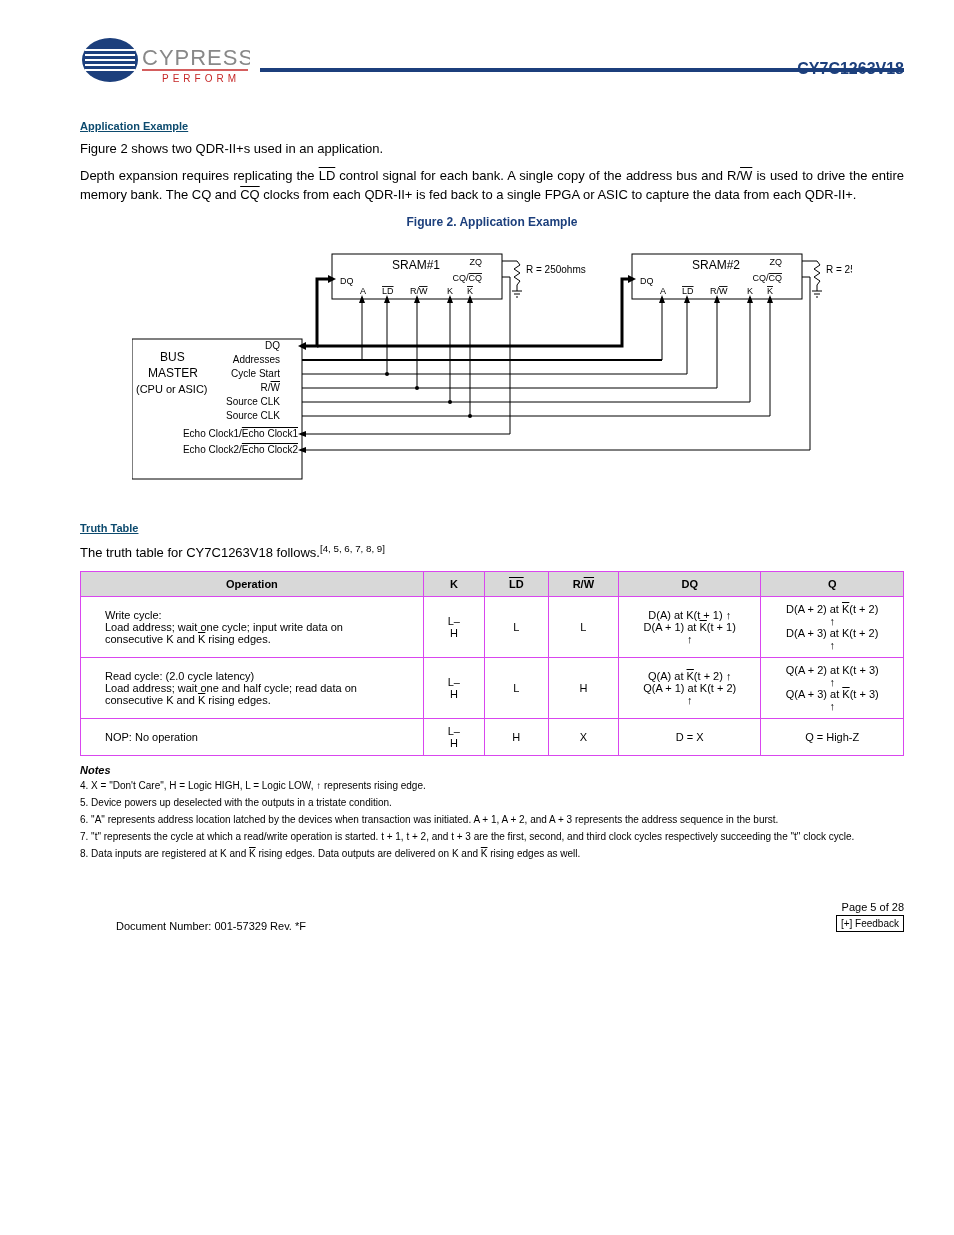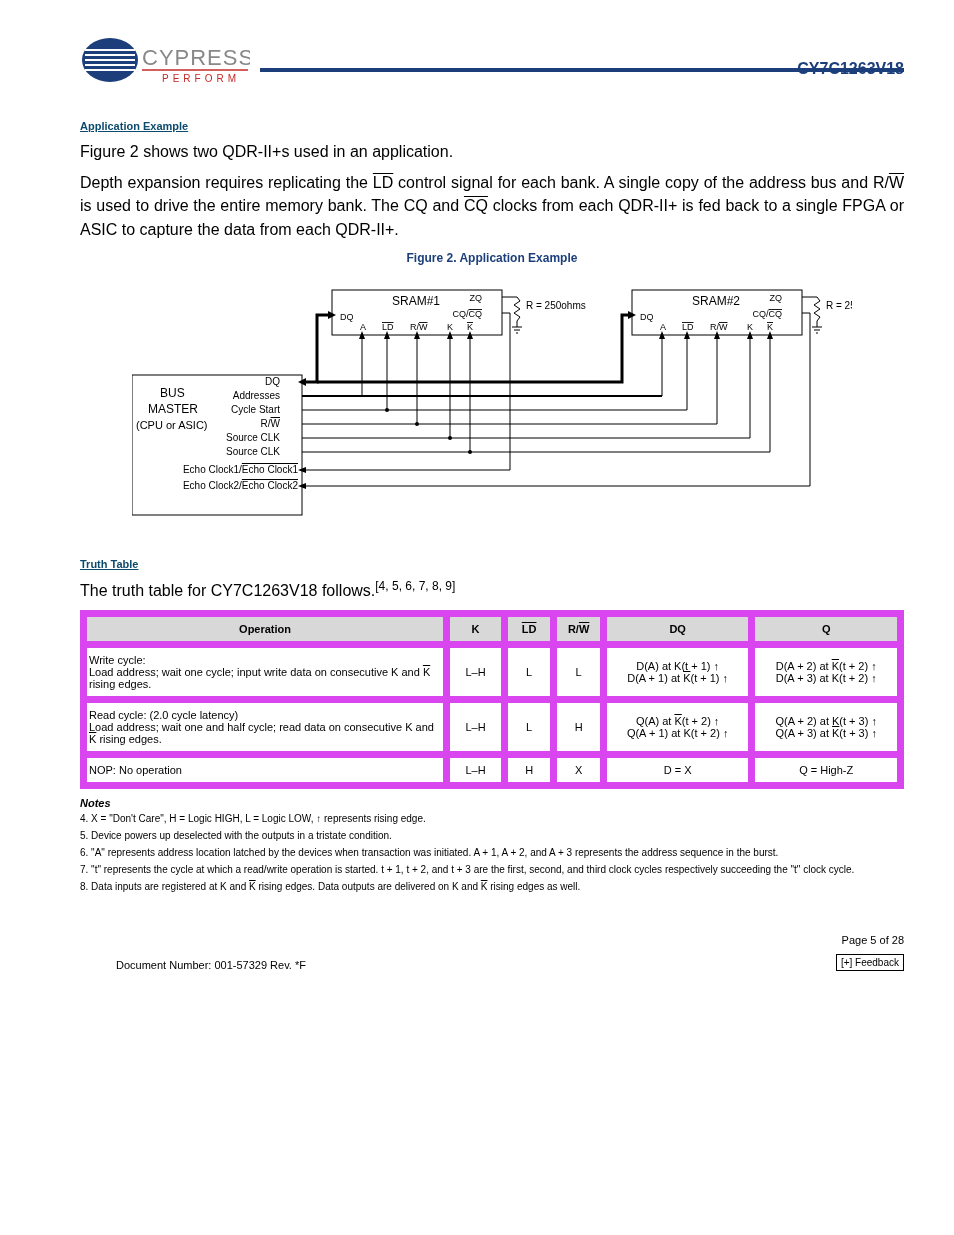--- a/index.html
+++ b/index.html
@@ -4,37 +4,37 @@
 <style>
   * { box-sizing: border-box; margin: 0; padding: 0; }
   body { font-family: Arial, Helvetica, sans-serif; font-size: 12px; color: #000; background: #fff; width: 954px; margin: 0 auto; padding: 30px 50px 30px 80px; position: relative; }
   .header { display: flex; align-items: center; margin-bottom: 20px; }
   .logo { width: 170px; height: 70px; position: relative; }
   .logo svg { width: 100%; height: 100%; }
   .header-rule { flex: 1; height: 4px; background: #1c3f7c; margin-left: 10px; margin-top: 10px; }
   .part-number { position: absolute; right: 50px; top: 60px; font-size: 16px; font-weight: bold; color: #1c3f7c; }
   h2.section { font-size: 11px; font-weight: bold; color: #0c4a6e; margin: 18px 0 8px 0; text-decoration: underline; }
   h3.figure-title { font-size: 12px; font-weight: bold; color: #1c3f7c; text-align: center; margin: 10px 0; }
-  p.body { font-size: 16px; line-height: 1.45; margin-bottom: 8px; text-align: justify; }
+  p.body { font-size: 13px; line-height: 1.45; margin-bottom: 8px; text-align: justify; }
   .overline { text-decoration: overline; }
   .arrow { font-family: Arial; }
   .diagram { text-align: center; margin: 10px 0 20px 0; }
   .diagram svg { display: inline-block; }
   .truth-table { width: 100%; border-collapse: collapse; margin: 8px 0 6px 0; }
-  .truth-table th, .truth-table td { border: 7px solid #d946ef; padding: 6px 2px; font-size: 11px; vertical-align: middle; }
+  .truth-table th, .truth-table td { border: 1px solid #d946ef; padding: 6px 24px; font-size: 11px; vertical-align: middle; }
   .truth-table th { background: #d8d8d8; font-weight: bold; text-align: center; }
   .truth-table td.op { text-align: left; }
   .truth-table td { text-align: center; }
   .notes-label { font-size: 11px; font-weight: bold; margin-top: 8px; font-style: italic; }
   .notes { font-size: 10px; line-height: 1.5; padding-left: 0; list-style: none; margin-top: 2px; }
   .notes li { margin-bottom: 2px; }
   .footer { display: flex; justify-content: space-between; align-items: flex-end; margin-top: 40px; font-size: 11px; position: relative; }
   .footer .left { font-size: 11px; padding-left: 36px; }
   .footer .right { font-size: 11px; text-align: right; }
-  .footer .rev-box { border: 1px solid #000; padding: 2px 4px; display: inline-block; font-size: 10px; margin-top: 8px; }
+  .footer .rev-box { border: 1px solid #000; padding: 2px 4px; display: inline-block; font-size: 10px; margin-top: 2px; }
   sup { font-size: 0.75em; }
 </style>
 </head>
 <body>
 
 <div class="header">
   <div class="logo">
     <svg viewBox="0 0 170 70">
       <ellipse cx="30" cy="30" rx="28" ry="22" fill="#1c3f7c"></ellipse>
       <path d="M5 20 L55 20 M5 25 L55 25 M5 30 L55 30 M5 35 L55 35 M5 40 L55 40" stroke="#fff" stroke-width="2"></path>

